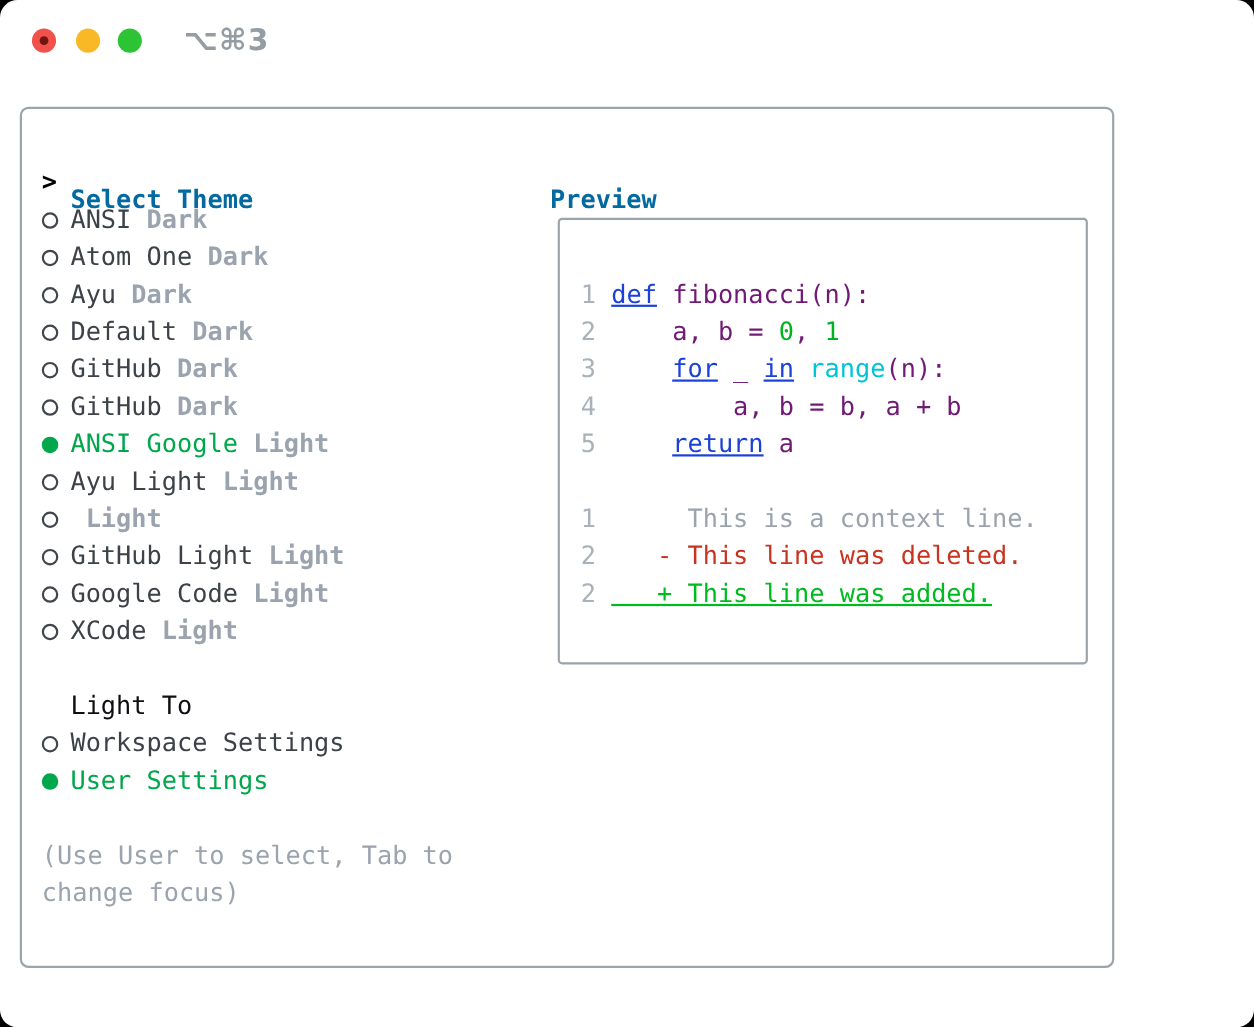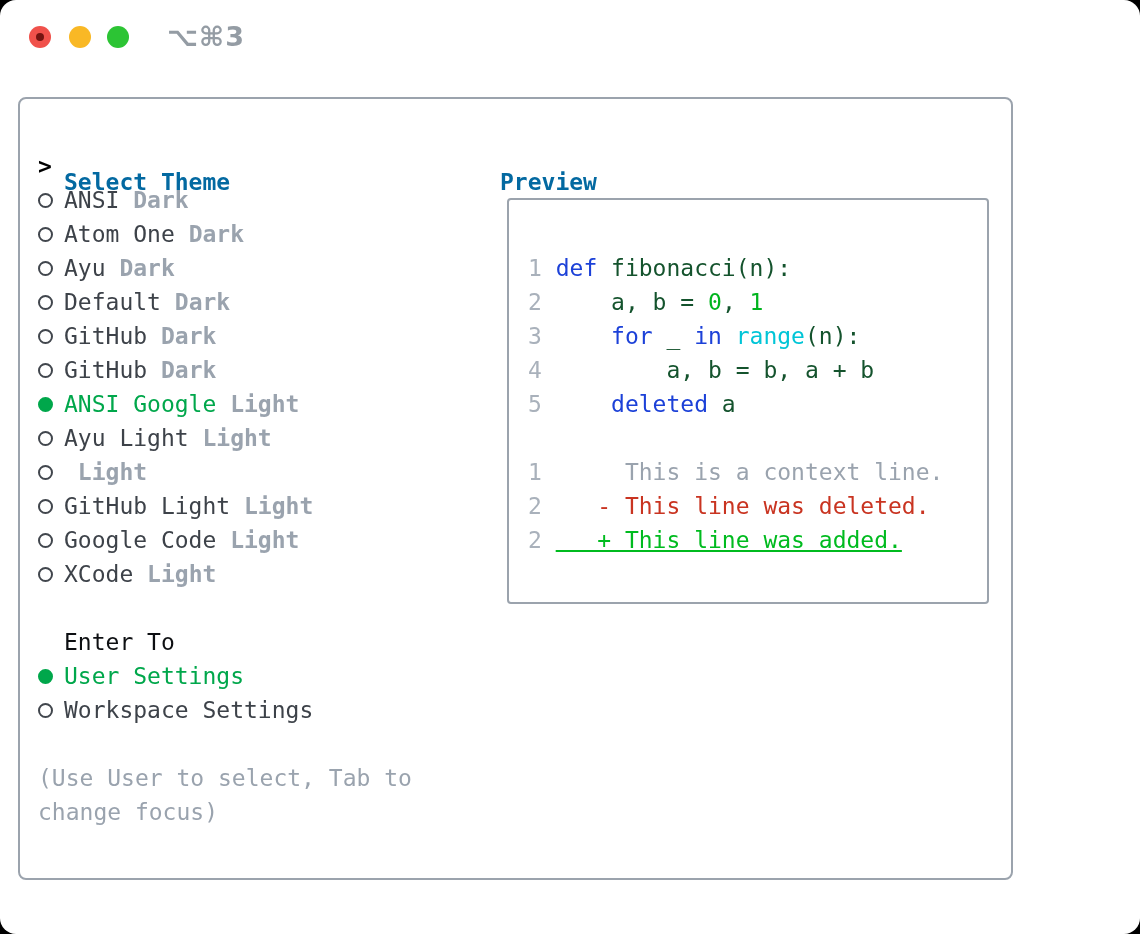--- a/index.html
+++ b/index.html
@@ -43,22 +43,22 @@
   
   .preview-hdr-row{position:absolute;left:480px;top:50px;height:34px;display:flex;align-items:center;font-size:23px;}
   .preview-box{
     position:absolute;left:487px;top:99px;width:482px;height:406px;
     box-sizing:border-box;border:2px solid var(--border-gray);border-radius:4px;
     padding:51px 0 0 19px;overflow:hidden;background:#fff;
   }
   .cline{height:34px;display:flex;align-items:center;white-space:pre;font-size:23px;}
   .lineno{display:inline-block;width:1ch;margin-right:1ch;color:var(--lineno-gray);text-align:right;flex:0 0 auto;}
   .code{white-space:pre;}
-  .code .plain{color:#14532d;}
-  .code .kw{color:var(--keyword-blue);}
+  .code .plain{color:#701a75;}
+  .code .kw{color:var(--keyword-blue);text-decoration:underline;}
   .code .num{color:var(--literal-green);}
   .code .fn{color:var(--builtin-cyan);}
   .code .ctx{color:var(--muted-gray);}
   .code .del{color:var(--deleted-red);}
   .code .add{color:var(--added-green);text-decoration:underline;}
 </style>
 </head>
 <body>
 
 <div class="window">
@@ -89,44 +89,44 @@
           <div class="row item"><span class="marker"><span class="radio"></span></span><span class="variant"> Light</span></div>
           <div class="row item"><span class="marker"><span class="radio"></span></span><span class="label">GitHub Light</span><span class="variant"> Light</span></div>
           <div class="row item"><span class="marker"><span class="radio"></span></span><span class="label">Google Code</span><span class="variant"> Light</span></div>
           <div class="row item"><span class="marker"><span class="radio"></span></span><span class="label">XCode</span><span class="variant"> Light</span></div>
         </div>
 
       <div class="row"></div>
 
       <div class="row">
         <span class="marker"></span>
-        <span class="subhdr">Enter To</span>
+        <span class="subhdr">Light To</span>
       </div>
 
       <div id="apply-list">
+          <div class="row item"><span class="marker"><span class="radio"></span></span><span class="label">Workspace Settings</span></div>
           <div class="row item selected"><span class="marker"><span class="radio on"></span></span><span class="label">User Settings</span></div>
-          <div class="row item"><span class="marker"><span class="radio"></span></span><span class="label">Workspace Settings</span></div>
         </div>
 
       <div class="row"></div>
 
       <div class="row hint">(Use User to select, Tab to</div>
       <div class="row hint">change focus)</div>
     </div>
 
     <div class="preview-hdr-row">
       <span class="hdr">Preview</span>
     </div>
 
     <div class="preview-box" id="preview-box">
         <div class="cline"><span class="lineno">1</span><span class="code"><span class="kw">def</span><span class="plain"> fibonacci(n):</span></span></div>
         <div class="cline"><span class="lineno">2</span><span class="code"><span class="plain">    a, b = </span><span class="num">0</span><span class="plain">, </span><span class="num">1</span></span></div>
         <div class="cline"><span class="lineno">3</span><span class="code"><span class="plain">    </span><span class="kw">for</span><span class="plain"> _ </span><span class="kw">in</span><span class="plain"> </span><span class="fn">range</span><span class="plain">(n):</span></span></div>
         <div class="cline"><span class="lineno">4</span><span class="code"><span class="plain">        a, b = b, a + b</span></span></div>
-        <div class="cline"><span class="lineno">5</span><span class="code"><span class="plain">    </span><span class="kw">deleted</span><span class="plain"> a</span></span></div>
+        <div class="cline"><span class="lineno">5</span><span class="code"><span class="plain">    </span><span class="kw">return</span><span class="plain"> a</span></span></div>
         <div class="cline"><span class="lineno"></span><span class="code"></span></div>
         <div class="cline"><span class="lineno">1</span><span class="code"><span class="ctx">     This is a context line.</span></span></div>
         <div class="cline"><span class="lineno">2</span><span class="code"><span class="del">   - This line was deleted.</span></span></div>
         <div class="cline"><span class="lineno">2</span><span class="code"><span class="add">   + This line was added.</span></span></div>
       </div>
 
   </div>
 </div>
 
 </body></html>

